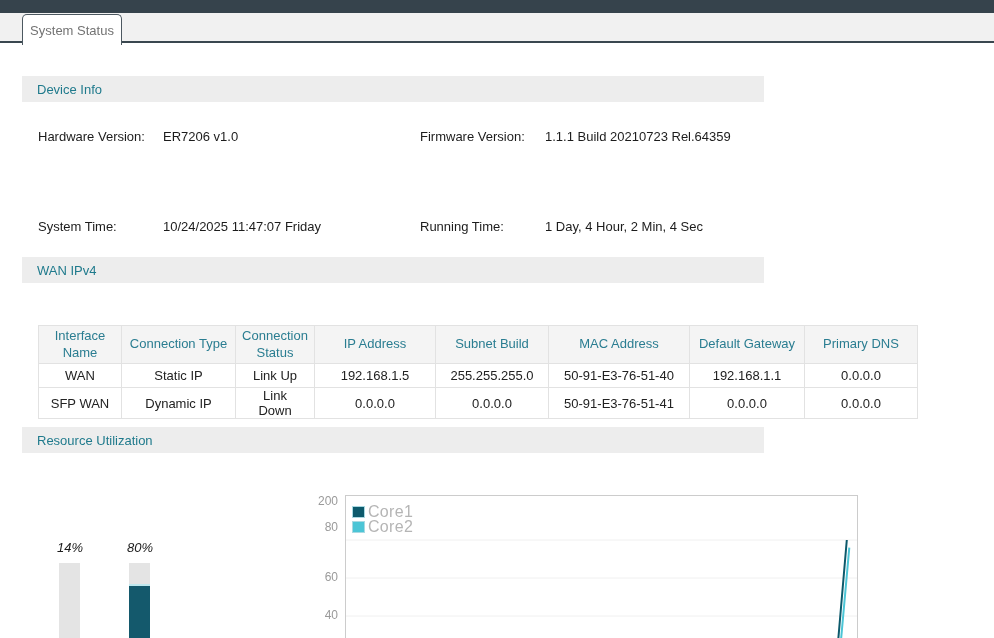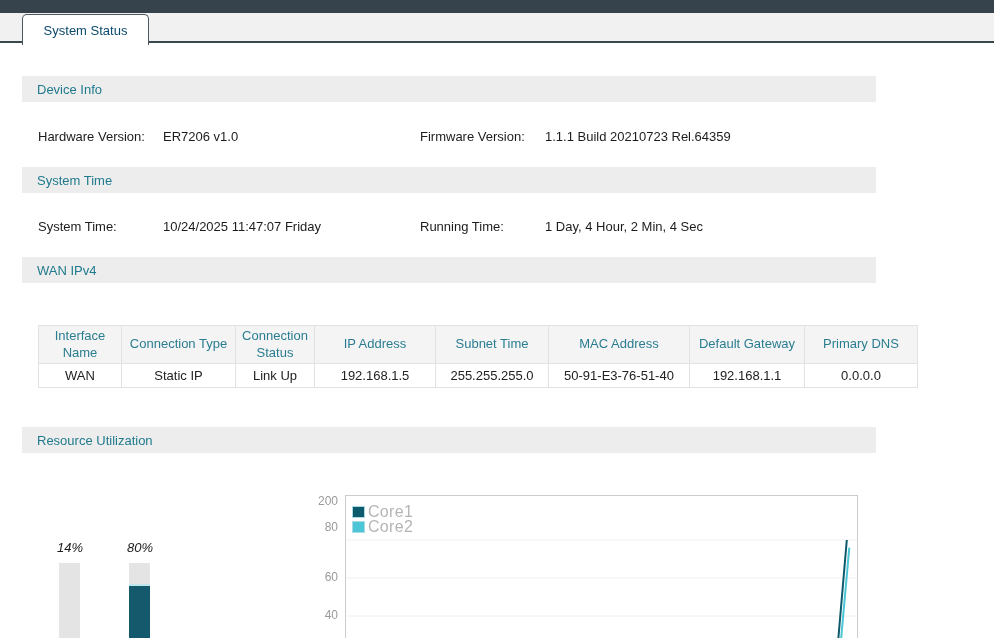--- a/index.html
+++ b/index.html
@@ -4,27 +4,27 @@
 <style>
   * { margin:0; padding:0; box-sizing:border-box; }
   html,body { width:994px; height:638px; overflow:hidden; background:#fff;
               font-family:"Liberation Sans","DejaVu Sans",sans-serif; }
   #page { position:relative; width:994px; height:638px; background:#fff; }
 
   
   .topbar { position:absolute; left:0; top:0; width:994px; height:13px; background:#36434c; }
   .tabband { position:absolute; left:0; top:13px; width:994px; height:30px;
              background:#f1f1f1; border-bottom:2px solid #3a474f; }
-  .tab { position:absolute; left:22px; top:14px; width:127px; height:31px; background:#fff;
+  .tab { position:absolute; left:22px; top:14px; width:100px; height:31px; background:#fff;
          border:1px solid #4c5860; border-bottom:none; border-radius:5px 5px 0 0;
          z-index:3; display:flex; align-items:center; justify-content:center;
-         font-size:13px; color:#0c4a6e; cursor:pointer; }
+         font-size:13px; color:#737373; cursor:pointer; }
 
   
-  .band { position:absolute; left:22px; width:854px; height:26px; background:#ededed;
+  .band { position:absolute; left:22px; width:742px; height:26px; background:#ededed;
           display:flex; align-items:center; }
   .band span { margin-left:15px; font-size:13px; color:#1f7a8c; }
 
   
   .fieldrow { position:absolute; left:0; width:994px; height:16px; font-size:13px; color:#1c1c1c; }
   .fieldrow .lbl1 { position:absolute; left:38px; }
   .fieldrow .val1 { position:absolute; left:163px; }
   .fieldrow .lbl2 { position:absolute; left:420px; }
   .fieldrow .val2 { position:absolute; left:545px; }
 
@@ -65,23 +65,20 @@
   <div class="band" style="top:76px">
     <span>Device Info</span>
   </div>
   <div class="fieldrow" style="top:129px">
     <span class="lbl1">Hardware Version:</span>
     <span class="val1">ER7206 v1.0</span>
     <span class="lbl2">Firmware Version:</span>
     <span class="val2">1.1.1 Build 20210723 Rel.64359</span>
   </div>
 
-  <div class="band" style="top:167px">
-    <span>System Time</span>
-  </div>
   <div class="fieldrow" style="top:219px">
     <span class="lbl1">System Time:</span>
     <span class="val1">10/24/2025 11:47:07 Friday</span>
     <span class="lbl2">Running Time:</span>
     <span class="val2">1 Day, 4 Hour, 2 Min, 4 Sec</span>
   </div>
 
   <div class="band" style="top:257px">
     <span>WAN IPv4</span>
   </div>
@@ -95,35 +92,45 @@
         <col style="width:141px">
         <col style="width:115px">
         <col style="width:113px">
     </colgroup>
     <thead>
       <tr>
         <th>Interface Name</th>
         <th>Connection Type</th>
         <th>Connection Status</th>
         <th>IP Address</th>
-        <th>Subnet Time</th>
+        <th>Subnet Build</th>
         <th>MAC Address</th>
         <th>Default Gateway</th>
         <th>Primary DNS</th>
       </tr>
     </thead>
     <tbody>
       <tr>
         <td>WAN</td>
         <td>Static IP</td>
         <td>Link Up</td>
         <td>192.168.1.5</td>
         <td>255.255.255.0</td>
         <td>50-91-E3-76-51-40</td>
         <td>192.168.1.1</td>
+        <td>0.0.0.0</td>
+      </tr>
+      <tr>
+        <td>SFP WAN</td>
+        <td>Dynamic IP</td>
+        <td>Link Down</td>
+        <td>0.0.0.0</td>
+        <td>0.0.0.0</td>
+        <td>50-91-E3-76-51-41</td>
+        <td>0.0.0.0</td>
         <td>0.0.0.0</td>
       </tr>
     </tbody>
   </table>
 
   <div class="band" style="top:427px">
     <span>Resource Utilization</span>
   </div>
 
   <div class="gauge-label" style="left:45px">14%</div>

